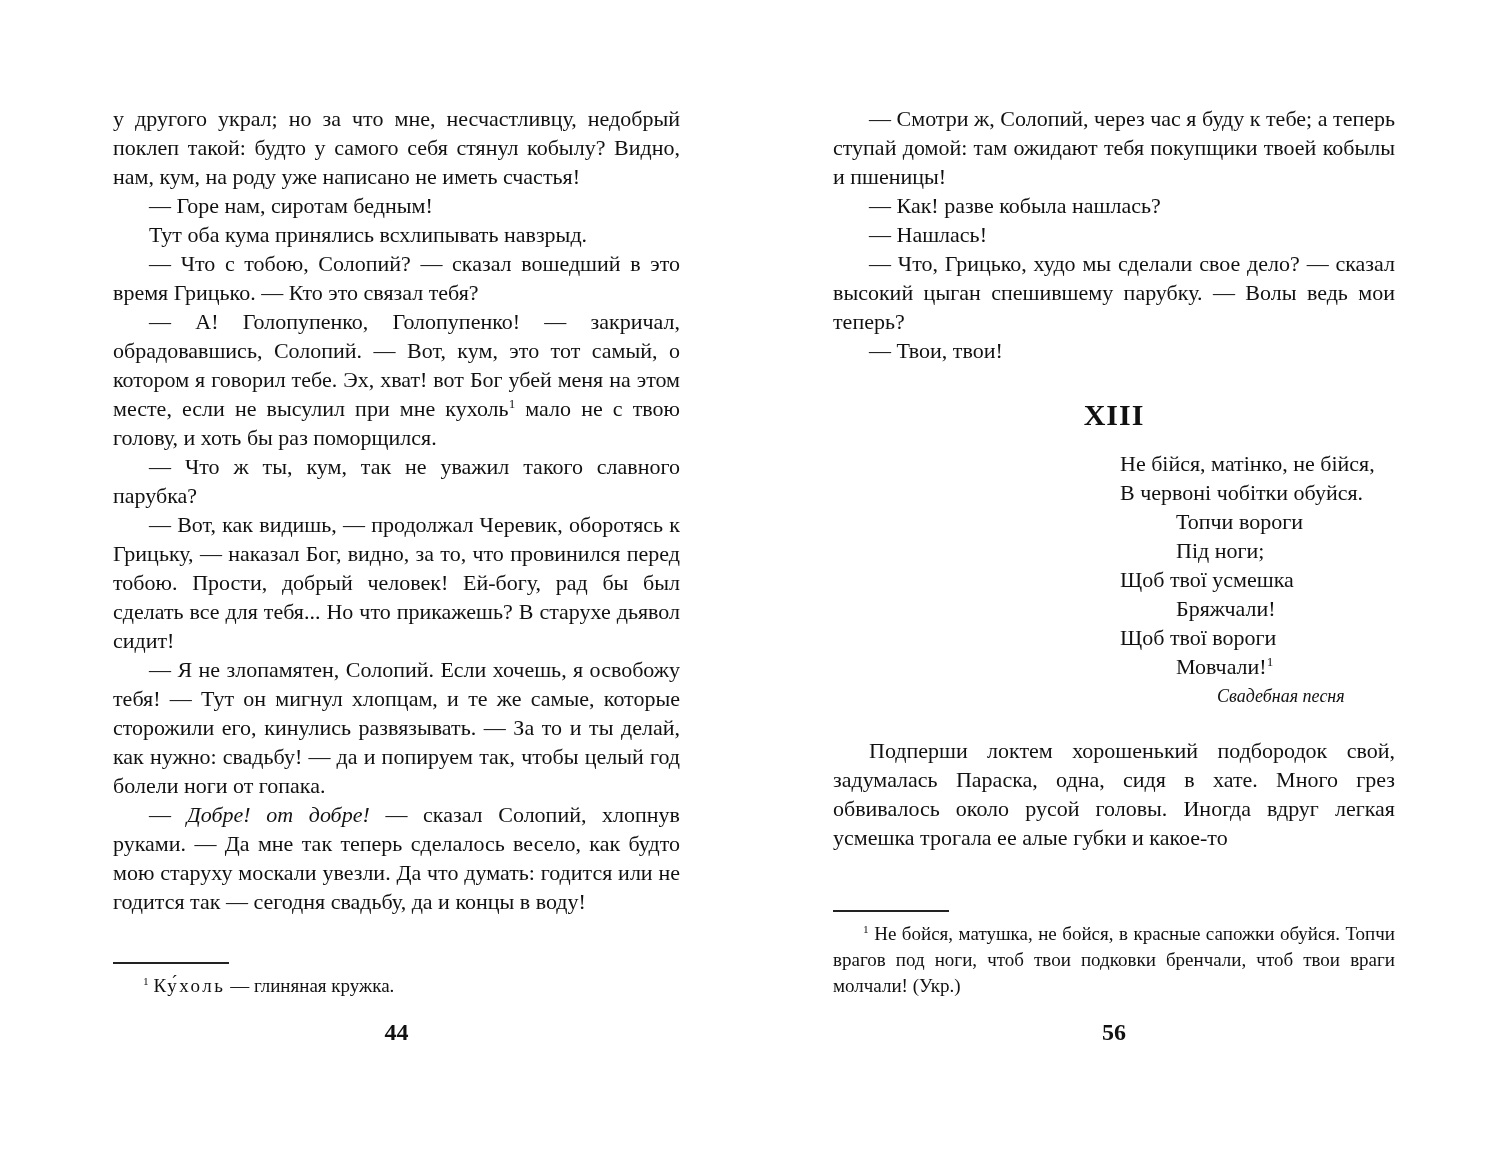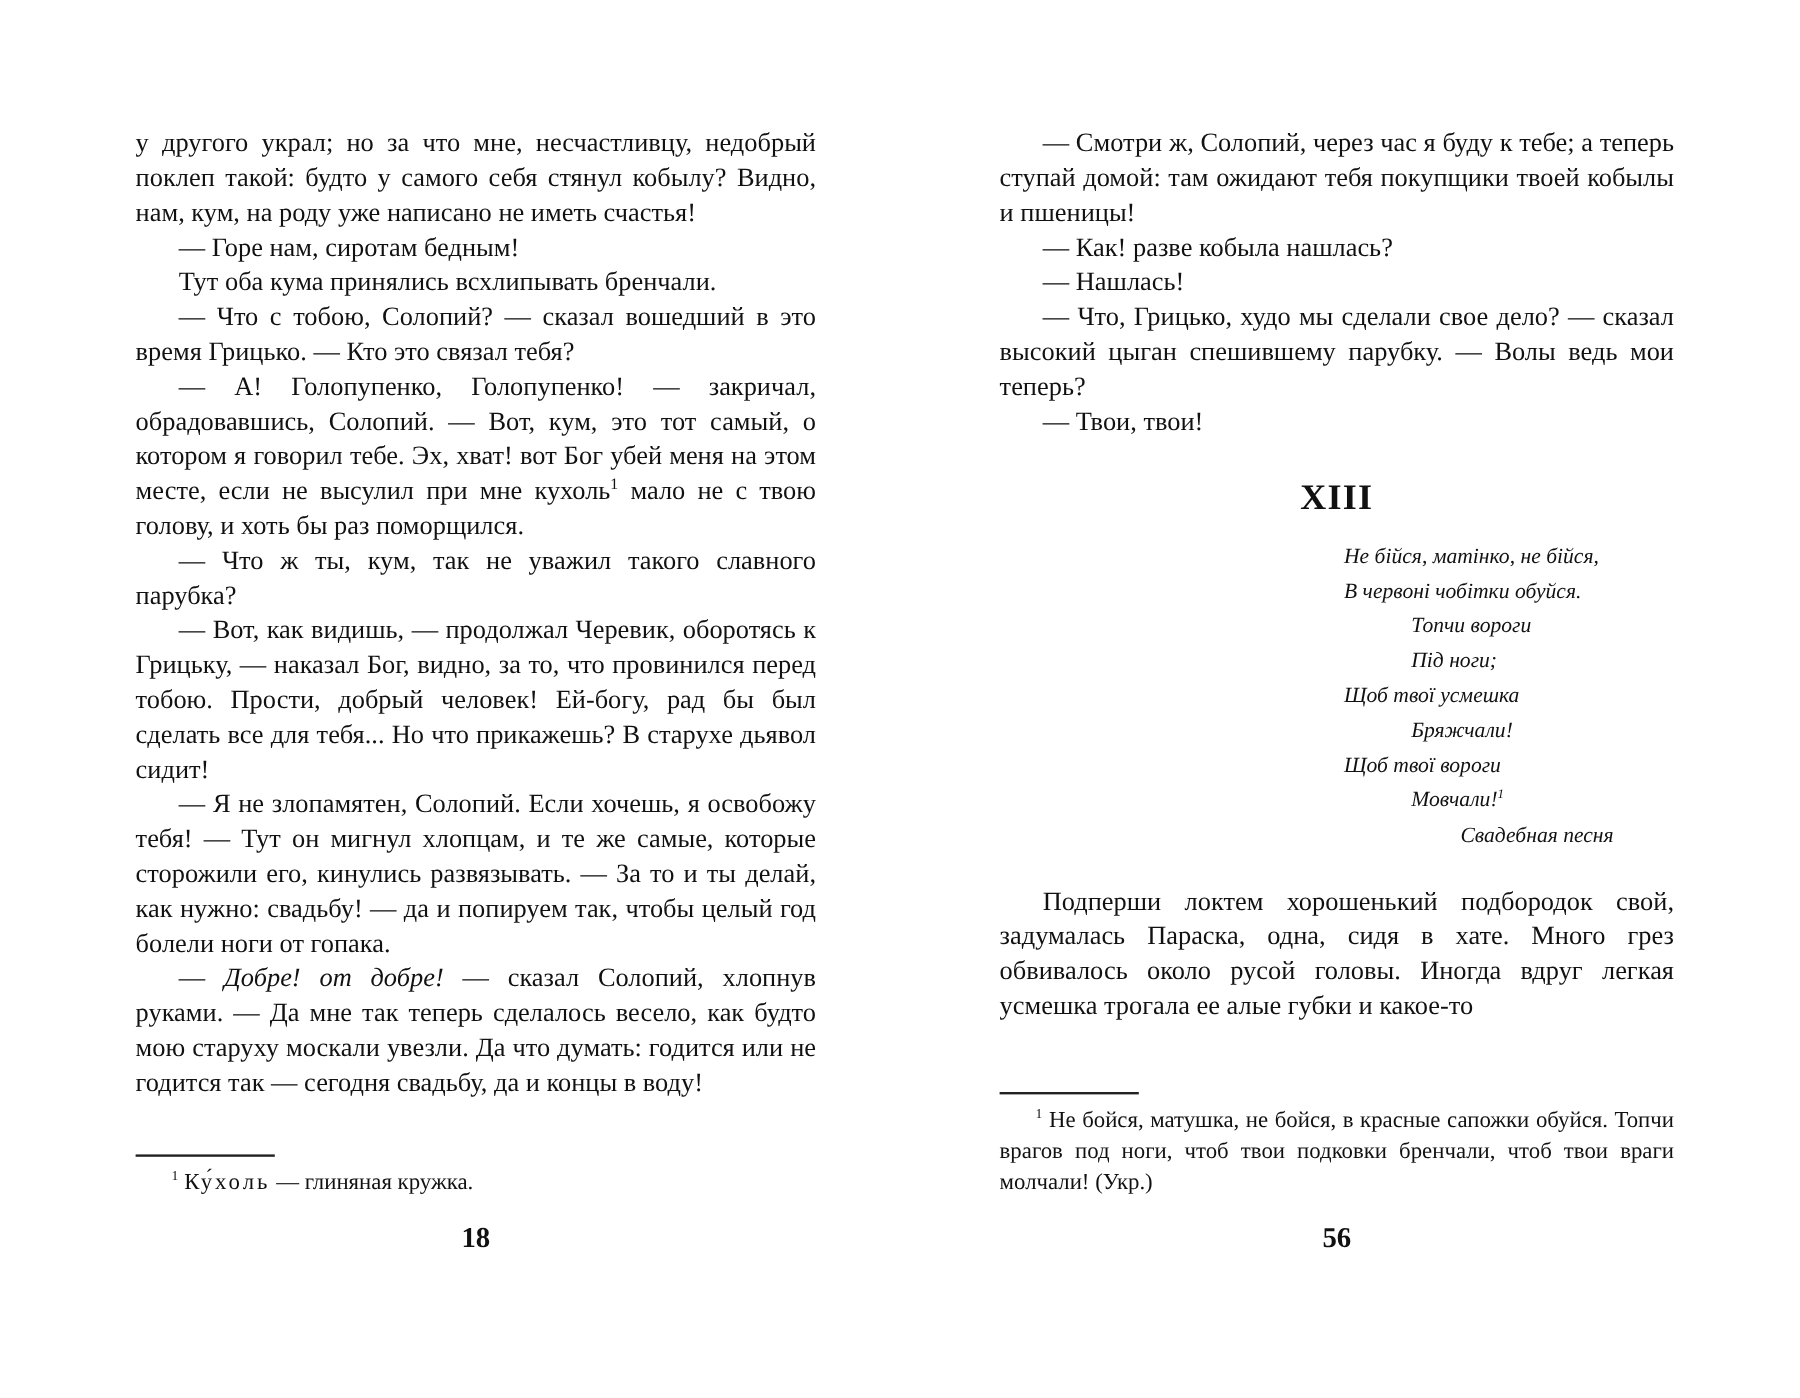--- a/index.html
+++ b/index.html
@@ -23,23 +23,22 @@
   .para.no-indent { text-indent:0; }
   .chapter-heading {
     text-align:center;
     font-weight:bold;
     font-size:30px;
     letter-spacing:1px;
     margin:33px 0 17px 0;
   }
   .verse {
     margin:3px 0 0 287px;
-    font-size:18px;
+    font-size:22px;
     line-height:29px;
-    font-style:italic;
   }
   .verse-line.deep { padding-left:56px; }
   .verse-caption {
     font-style:italic;
     font-size:18px;
     line-height:29px;
     margin:1px 0 25px 384px;
   }
   .fn-area { margin-top:auto; }
   .fn-rule {
@@ -65,33 +64,33 @@
 </style>
 </head>
 <body>
 
 <div class="spread">
 
   <section class="page page-left">
     <div class="page-body">
         <p class="para no-indent"><span>у другого украл; но за что мне, несчастливцу, недобрый поклеп такой: будто у самого себя стянул кобылу? Видно, нам, кум, на роду уже написано не иметь счастья!</span></p>
         <p class="para"><span>— Горе нам, сиротам бедным!</span></p>
-        <p class="para"><span>Тут оба кума принялись всхлипывать бренчали.</span></p>
+        <p class="para"><span>Тут оба кума принялись всхлипывать навзрыд.</span></p>
         <p class="para"><span>— Что с тобою, Солопий? — сказал вошедший в это время Грицько. — Кто это связал тебя?</span></p>
         <p class="para"><span>— А! Голопупенко, Голопупенко! — закричал, обрадовавшись, Солопий. — Вот, кум, это тот самый, о котором я говорил тебе. Эх, хват! вот Бог убей меня на этом месте, если не высулил при мне кухоль</span><sup>1</sup><span> мало не с твою голову, и хоть бы раз поморщился.</span></p>
         <p class="para"><span>— Что ж ты, кум, так не уважил такого славного парубка?</span></p>
         <p class="para"><span>— Вот, как видишь, — продолжал Черевик, оборотясь к Грицьку, — наказал Бог, видно, за то, что провинился перед тобою. Прости, добрый человек! Ей-богу, рад бы был сделать все для тебя... Но что прикажешь? В старухе дьявол сидит!</span></p>
         <p class="para"><span>— Я не злопамятен, Солопий. Если хочешь, я освобожу тебя! — Тут он мигнул хлопцам, и те же самые, которые сторожили его, кинулись развязывать. — За то и ты делай, как нужно: свадьбу! — да и попируем так, чтобы целый год болели ноги от гопака.</span></p>
         <p class="para"><span>— </span><span style="font-style: italic;">Добре! от добре!</span><span> — сказал Солопий, хлопнув руками. — Да мне так теперь сделалось весело, как будто мою старуху москали увезли. Да что думать: годится или не годится так — сегодня свадьбу, да и концы в воду!</span></p>
       </div>
     <div class="fn-area">
       <div class="fn-rule"></div>
     <p class="footnote"><sup>1</sup><span> </span><span class="ls">Ку́холь</span><span> — глиняная кружка.</span></p>
       </div>
-    <div class="folio">18</div>
+    <div class="folio">44</div>
   </section>
 
   <section class="page page-right">
     <div class="page-body">
         <p class="para"><span>— Смотри ж, Солопий, через час я буду к тебе; а теперь ступай домой: там ожидают тебя покупщики твоей кобылы и пшеницы!</span></p>
         <p class="para"><span>— Как! разве кобыла нашлась?</span></p>
         <p class="para"><span>— Нашлась!</span></p>
         <p class="para"><span>— Что, Грицько, худо мы сделали свое дело? — сказал высокий цыган спешившему парубку. — Волы ведь мои теперь?</span></p>
         <p class="para"><span>— Твои, твои!</span></p>
         <h2 class="chapter-heading"><span>XIII</span></h2>

